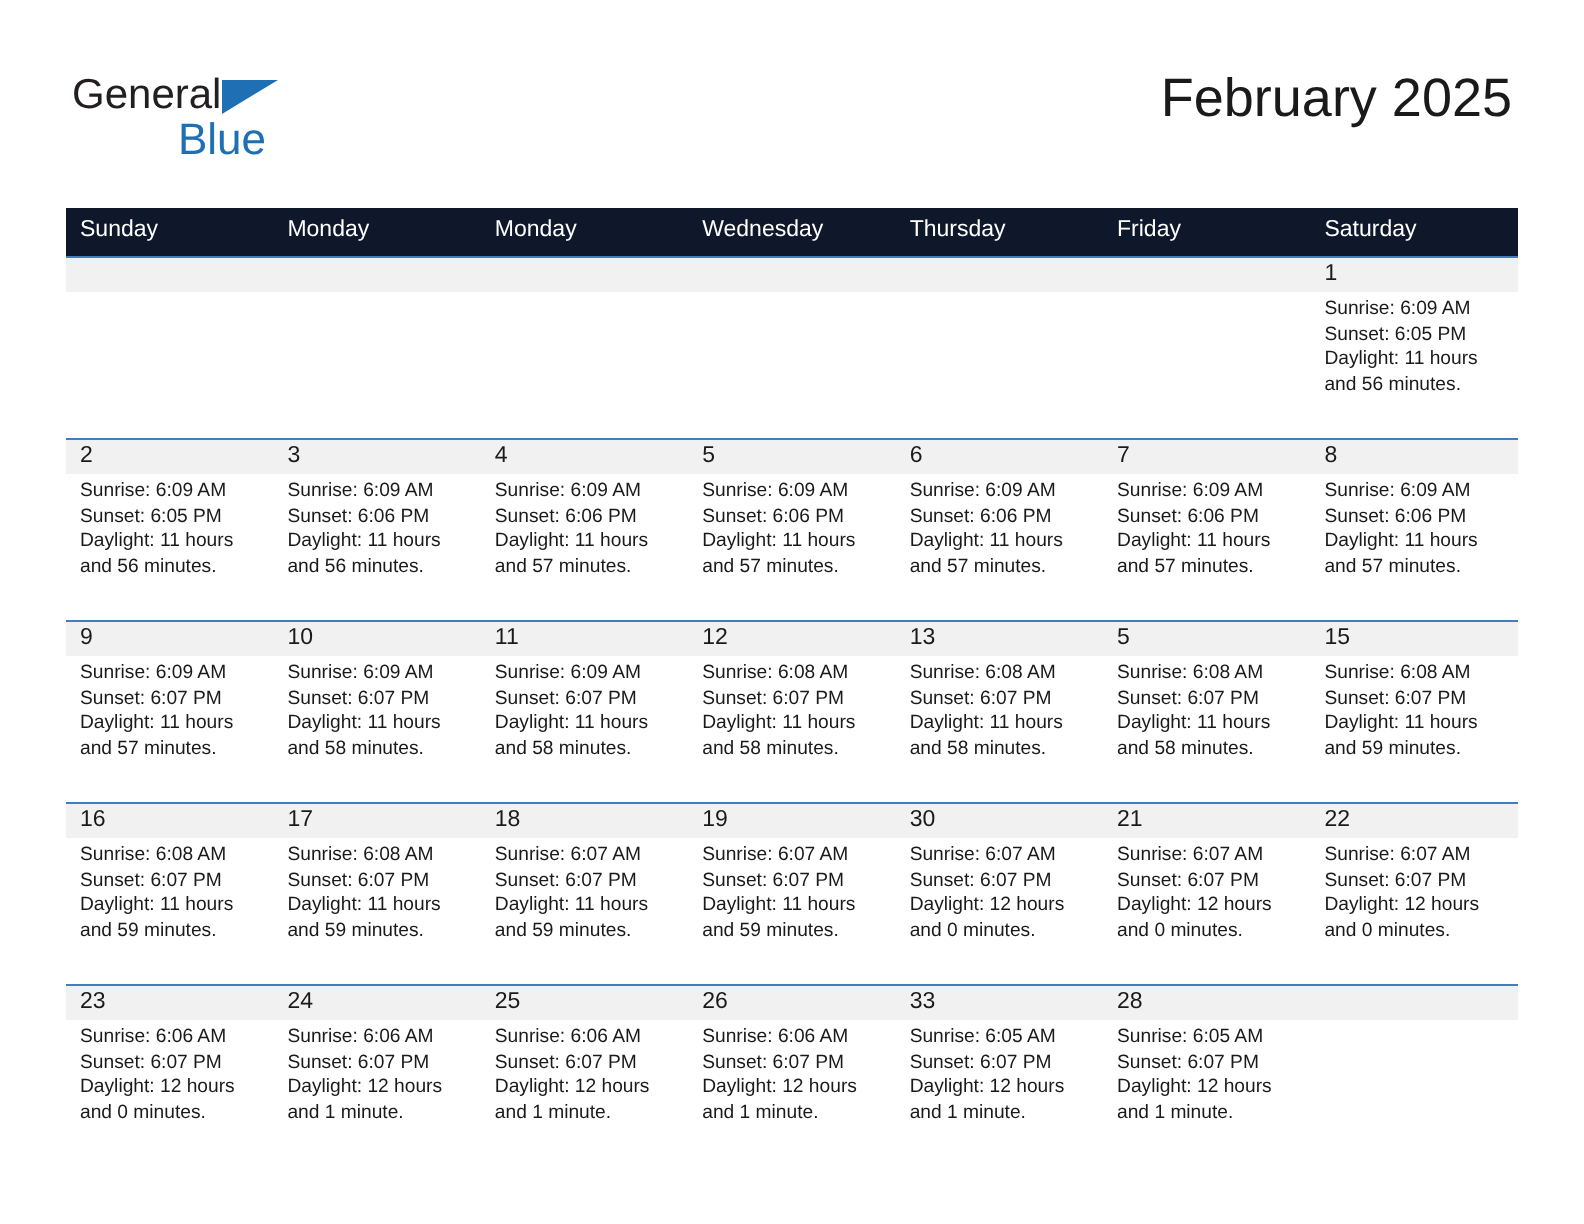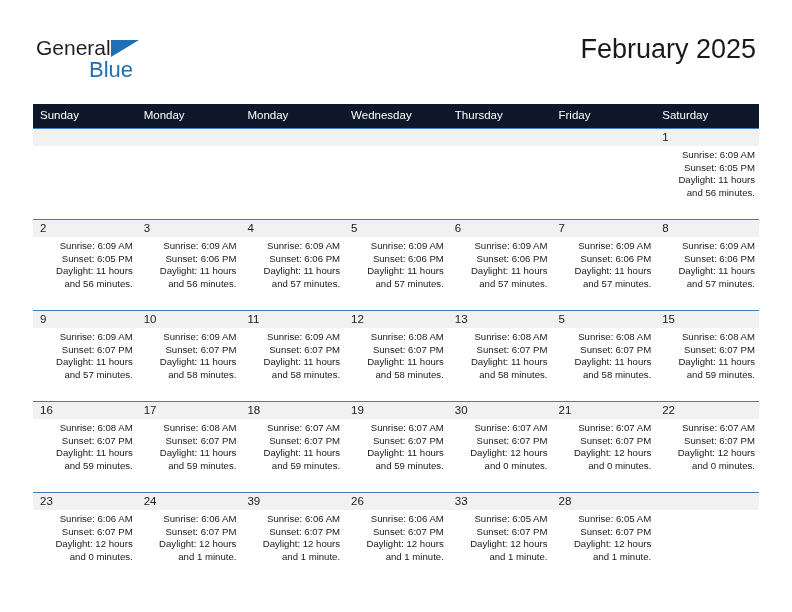--- a/index.html
+++ b/index.html
@@ -134,21 +134,20 @@
     padding-left: 7px;
     font-size: 11.5px;
     color: #1a1a1a;
   }
   td.empty .daynum-band { background: #f1f1f1; }
   .details {
     padding: 3px 4px 0 7px;
     font-size: 9.6px;
     line-height: 12.6px;
     color: #1a1a1a;
-    text-align: right;
   }
   .details div { white-space: nowrap; }
 </style>
 </head>
 <body>
 
 <div class="page">
 
   <div class="header">
 
@@ -485,21 +484,21 @@
                 <div class="details">
                   <div>Sunrise: 6:06 AM</div>
                   <div>Sunset: 6:07 PM</div>
                   <div>Daylight: 12 hours</div>
                   <div>and 1 minute.</div>
                 </div>
               </div>
             </td>
             <td>
               <div class="daybox">
-                <div class="daynum-band">39</div>
+                <div class="daynum-band">25</div>
                 <div class="details">
                   <div>Sunrise: 6:06 AM</div>
                   <div>Sunset: 6:07 PM</div>
                   <div>Daylight: 12 hours</div>
                   <div>and 1 minute.</div>
                 </div>
               </div>
             </td>
             <td>
               <div class="daybox">

